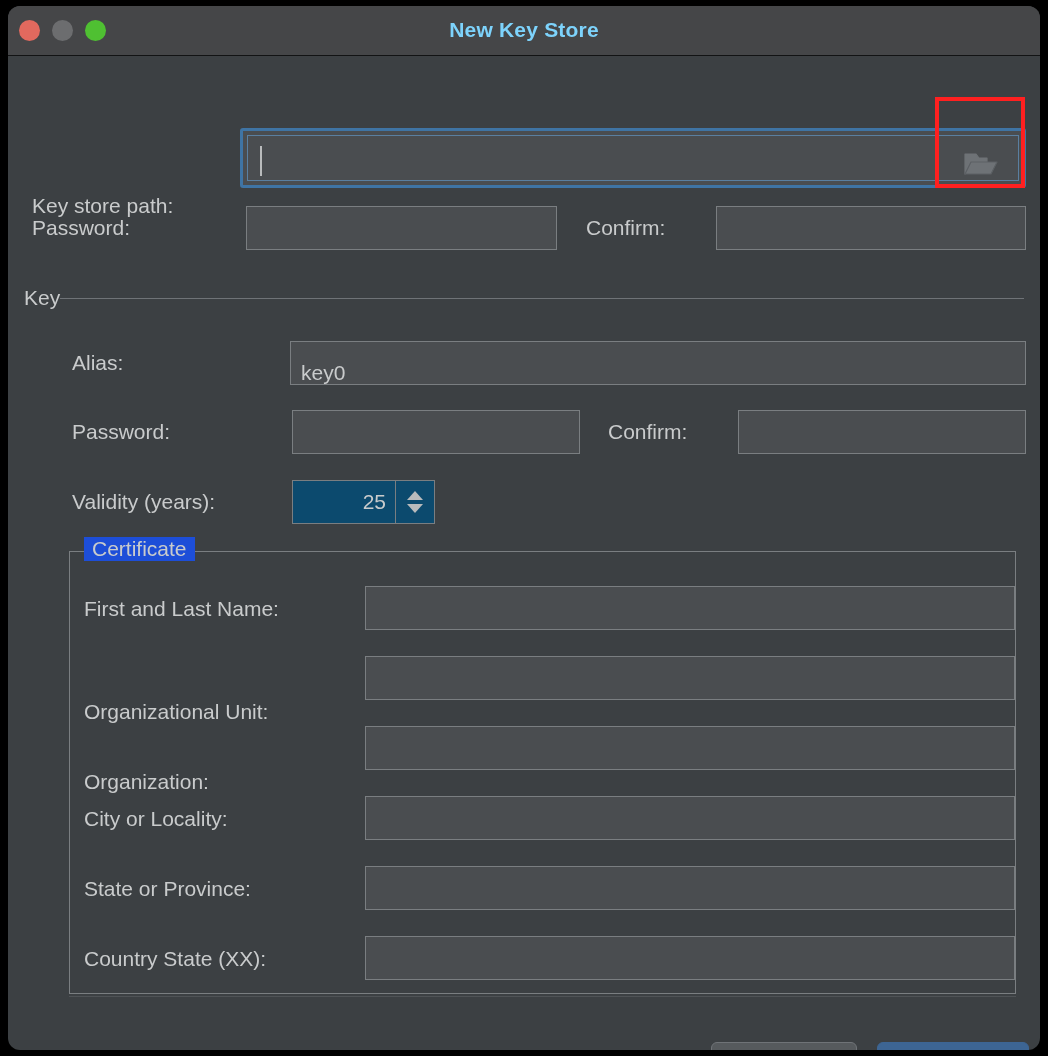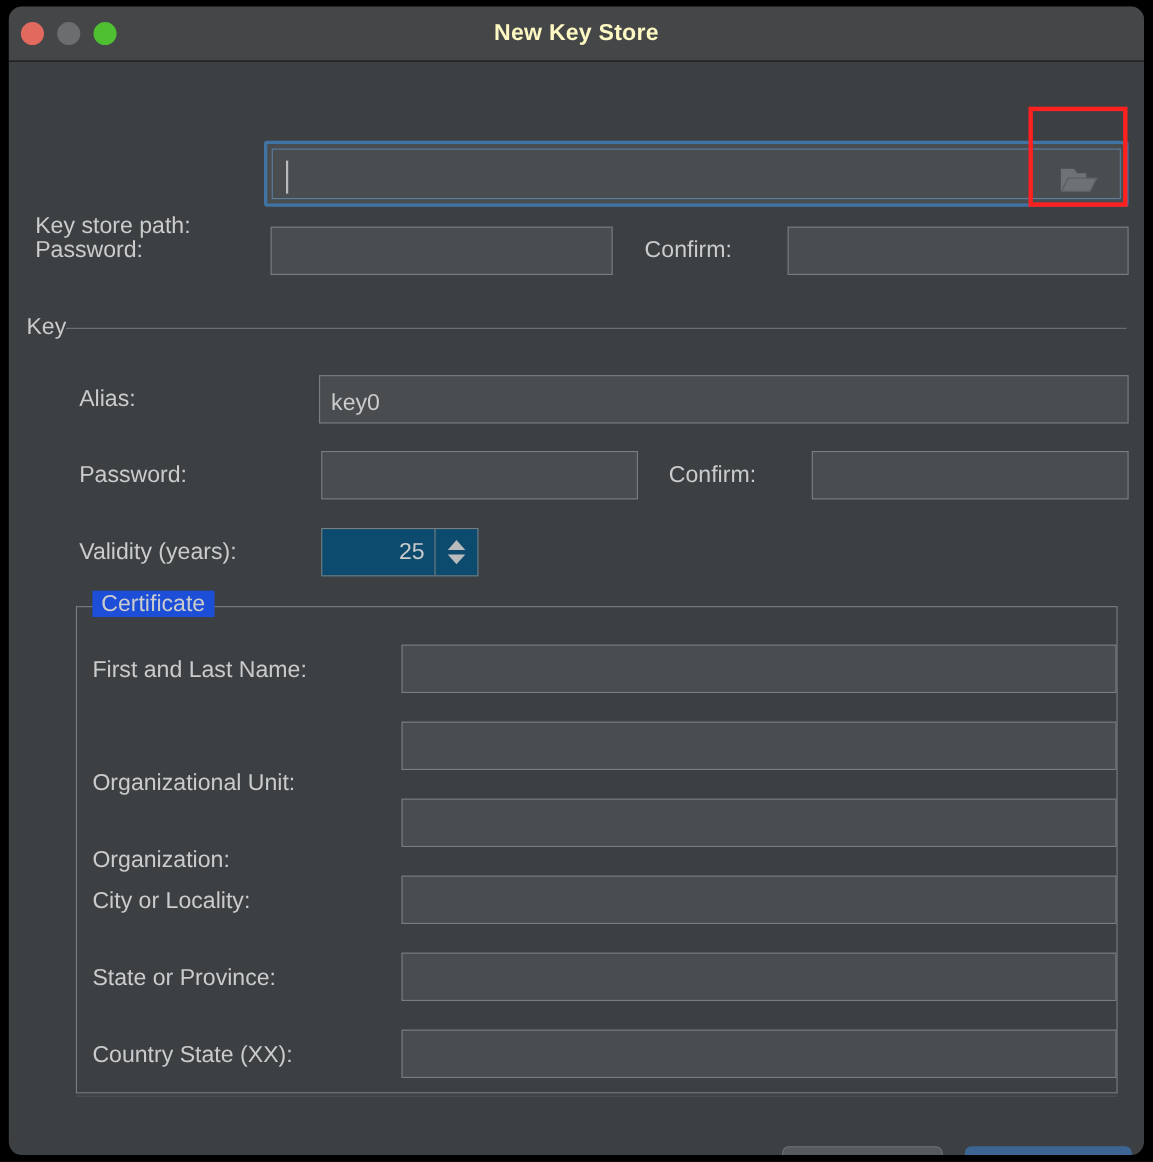--- a/index.html
+++ b/index.html
@@ -45,21 +45,21 @@
     height: 21px;
     border-radius: 50%;
   }
   .light.close  { background: #e2695e; }
   .light.min    { background: #6c6d6f; }
   .light.zoom   { background: #4fc032; }
   #title {
     position: absolute;
     left: 0; right: 0; top: 12px;
     text-align: center;
-    color: #fef9c3;
+    color: #7dd3fc;
     font-size: 21px;
     font-weight: bold;
     letter-spacing: 0.2px;
   }
 
   
   #content {
     position: relative;
     height: 994px;
   }
@@ -77,21 +77,21 @@
   }
 
   .field {
     background: #4a4d50;
     border: 1px solid #7a7e81;
     box-sizing: border-box;
     height: 44px;
     color: #c9cbcc;
     font-size: 21px;
     line-height: 42px;
-    padding: 4px 10px;
+    padding: 10px 10px;
     overflow: hidden;
     white-space: nowrap;
   }
 
   
   #ks-focus {
     position: absolute;
     left: 232px;
     top: 72px;
     width: 786px;

